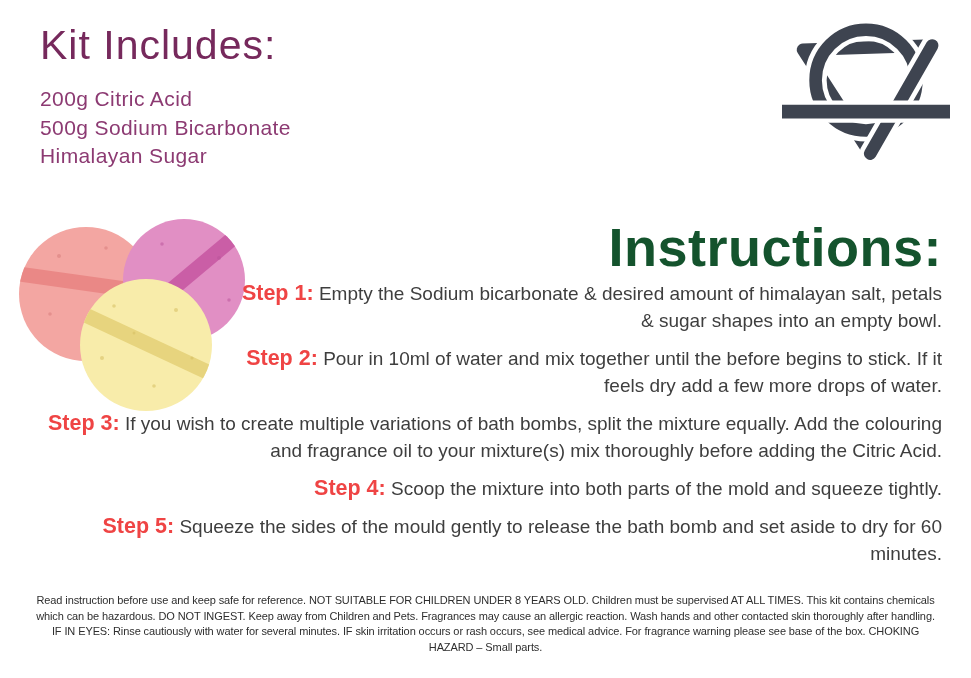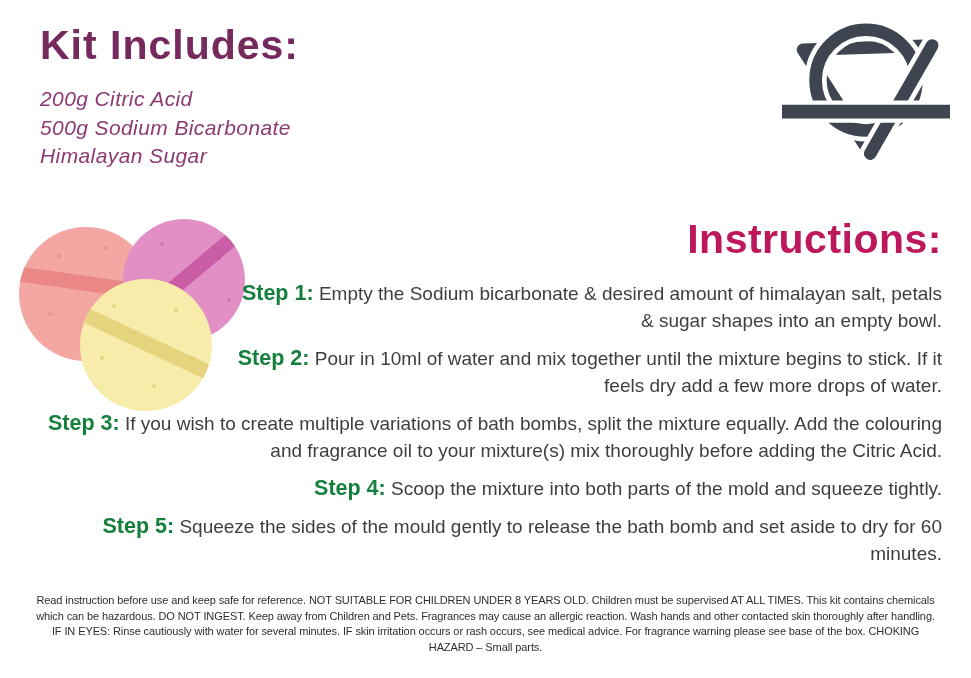--- a/index.html
+++ b/index.html
@@ -5,48 +5,48 @@
   html,body{margin:0;padding:0;background:#ffffff;}
   .page{
     position:relative;
     width:971px;height:678px;
     background:#ffffff;
     font-family:"Liberation Sans", sans-serif;
     overflow:hidden;
   }
   .kit-title{
     position:absolute;left:40px;top:22px;
-    font-size:41px;font-weight:bold;letter-spacing:1px;
+    font-size:41px;font-weight:normal;letter-spacing:1px;
     color:#76295c;
     text-align:center;
   }
   .kit-col{
     position:absolute;
     font-size:21px;line-height:28.5px;letter-spacing:.4px;
-    color:#8c3a72;font-weight:500;font-style:italic;
+    color:#8c3a72;font-weight:500;
   }
   .kit-col.one{left:40px;top:85px;}
   .kit-col.two{left:400px;top:88px;}
   .kit-item{display:block;}
   .logo{position:absolute;left:782px;top:14px;width:168px;height:168px;}
   .bombs{position:absolute;left:14px;top:218px;width:238px;height:202px;}
   .instr-title{
     position:absolute;right:29px;top:216px;
-    font-size:41px;font-weight:bold;letter-spacing:.5px;
-    color:#be185d;
+    font-size:54px;font-weight:bold;letter-spacing:.5px;
+    color:#14532d;
   }
   .steps{position:absolute;left:38px;right:29px;top:280px;}
   .step{
     margin:0 0 11px 0;
     text-align:right;
     font-size:19px;line-height:27px;
     color:#3e3e3e;
   }
   .step .lbl{
-    font-size:21.5px;font-weight:bold;color:#15803d;
+    font-size:21.5px;font-weight:bold;color:#ef4444;
   }
   .step.indent{margin-left:192px;}
   .step.gap{margin-top:4px;}
   .footer{
     position:absolute;left:33px;right:33px;top:593px;
     text-align:center;
     font-size:11px;line-height:15.5px;font-weight:normal;
     letter-spacing:-0.1px;
     color:#2e2e2e;
   }
@@ -139,21 +139,21 @@
 
   <div class="instr-title">Instructions:</div>
 
   <div class="steps">
     <p class="step indent">
       <span class="lbl">Step 1:</span>
       <span>Empty the Sodium bicarbonate &amp; desired amount of himalayan salt, petals &amp; sugar shapes into an empty bowl.</span>
     </p>
     <p class="step indent">
       <span class="lbl">Step 2:</span>
-      <span>Pour in 10ml of water and mix together until the mixture begins to stick. If it feels dry add a few more drops of water.</span>
+      <span>Pour in 10ml of water and mix together until the before begins to stick. If it feels dry add a few more drops of water.</span>
     </p>
     <p class="step gap">
       <span class="lbl">Step 3:</span>
       <span>If you wish to create multiple variations of bath bombs, split the mixture equally. Add the colouring and fragrance oil to your mixture(s) mix thoroughly before adding the Citric Acid.</span>
     </p>
     <p class="step gap">
       <span class="lbl">Step 4:</span>
       <span>Scoop the mixture into both parts of the mold and squeeze tightly.</span>
     </p>
     <p class="step gap">

